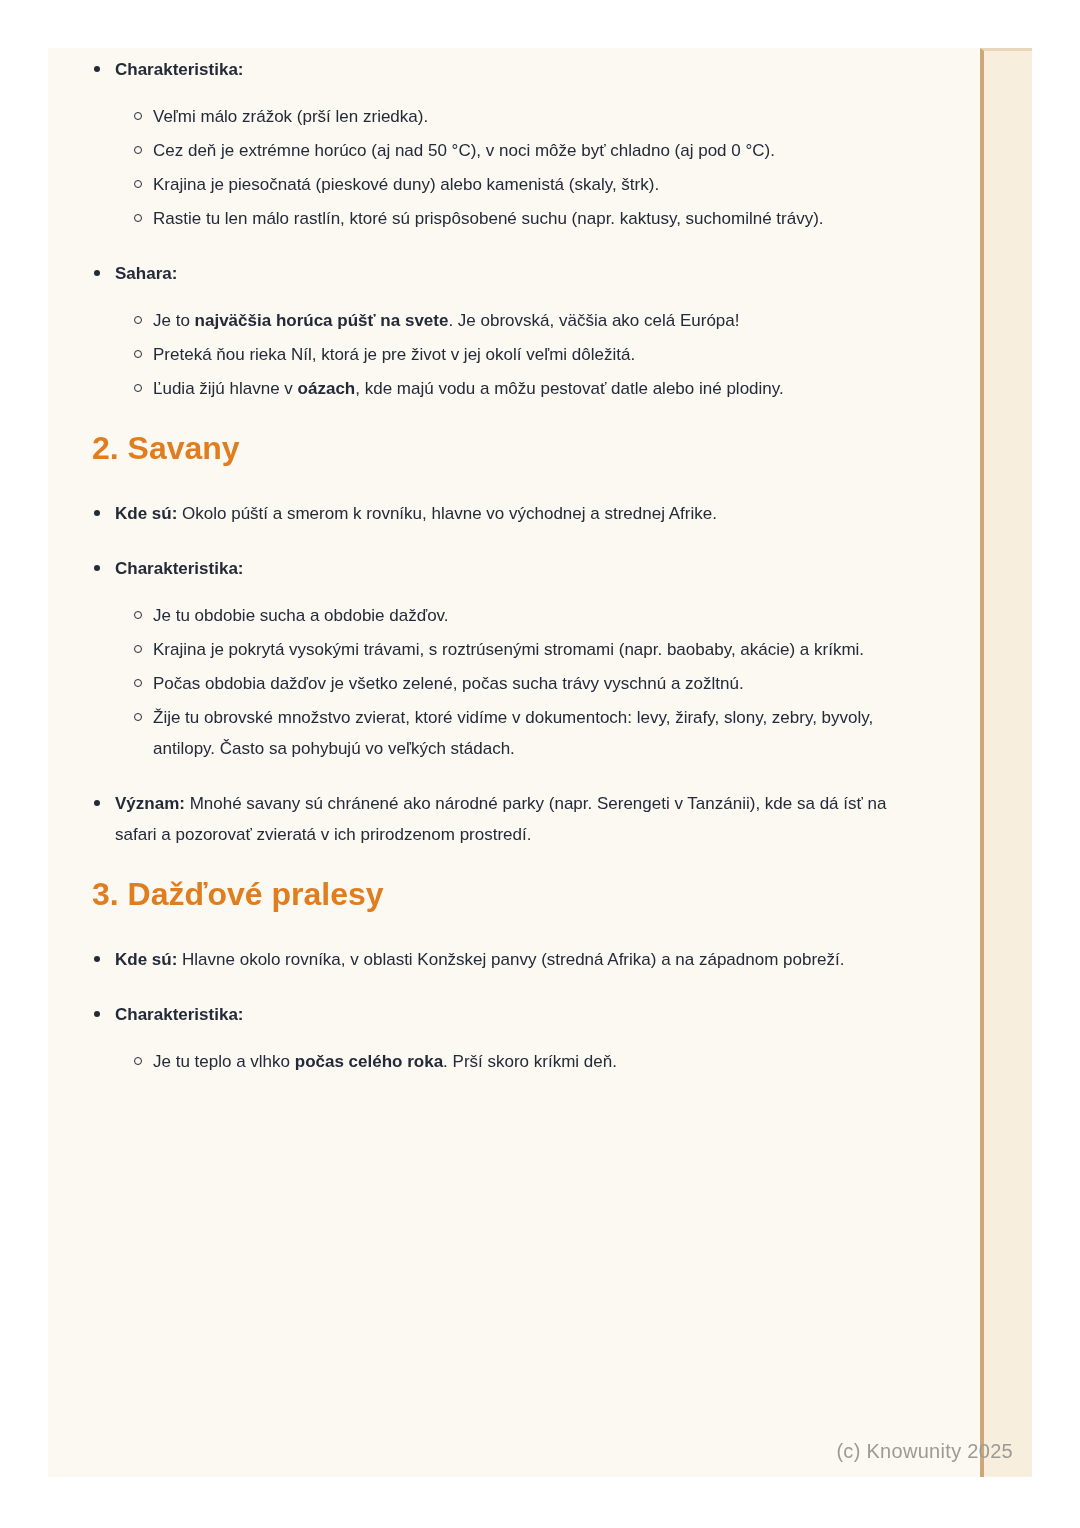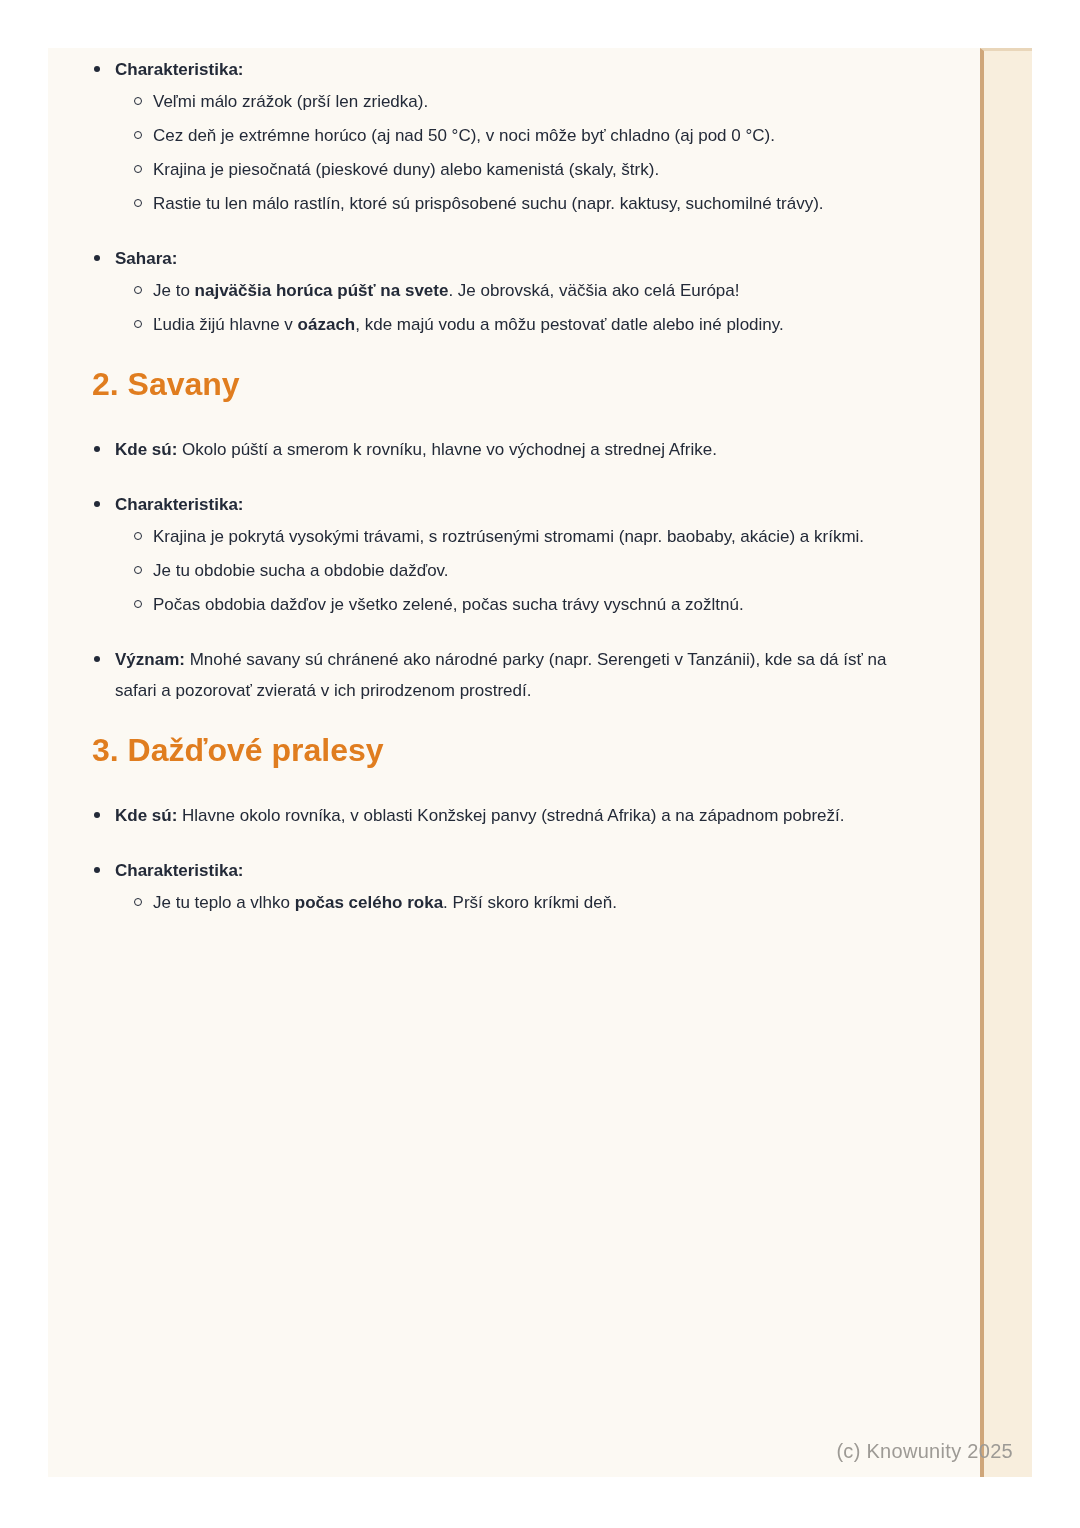--- a/index.html
+++ b/index.html
@@ -35,21 +35,21 @@
     color:var(--text);font-size:17px;line-height:31px;
   }
   .content ul{margin:0;padding:0;list-style:none;}
   ul.l1 > li{position:relative;padding-left:23px;margin-top:24px;}
   ul.l1 > li:first-child{margin-top:0;}
   ul.l1 > li::before{
     content:"";position:absolute;left:2px;top:12px;width:6px;height:6px;
     border-radius:50%;background:var(--text);
   }
   ul.l2 > li{position:relative;margin-left:15px;padding-left:23px;margin-top:3px;}
-  ul.l2 > li:first-child{margin-top:1px;}
+  ul.l2 > li:first-child{margin-top:16px;}
   ul.l2 > li::before{
     content:"";position:absolute;left:4px;top:11px;width:8px;height:8px;
     border-radius:50%;border:1.5px solid var(--text);background:transparent;
     box-sizing:border-box;
   }
   .seg{white-space:pre-wrap;}
   .seg.bold{font-weight:700;}
   h2.section-heading{
     margin:26px 0 32px 0;font-size:32px;line-height:36px;font-weight:700;
     color:var(--heading);
@@ -67,30 +67,32 @@
   <div class="content" id="doc-root">
       <ul class="l1">
         <li><span class="seg bold">Charakteristika:</span><ul class="l2">
             <li><span class="seg">Veľmi málo zrážok (prší len zriedka).</span></li>
             <li><span class="seg">Cez deň je extrémne horúco (aj nad 50 °C), v noci môže byť chladno (aj pod 0 °C).</span></li>
             <li><span class="seg">Krajina je piesočnatá (pieskové duny) alebo kamenistá (skaly, štrk).</span></li>
             <li><span class="seg">Rastie tu len málo rastlín, ktoré sú prispôsobené suchu (napr. kaktusy, suchomilné trávy).</span></li>
           </ul></li>
         <li><span class="seg bold">Sahara:</span><ul class="l2">
             <li><span class="seg">Je to </span><span class="seg bold">najväčšia horúca púšť na svete</span><span class="seg">. Je obrovská, väčšia ako celá Európa!</span></li>
+            <li><span class="seg">Preteká ňou rieka Níl, ktorá je pre život v jej okolí veľmi dôležitá.</span></li>
             <li><span class="seg">Ľudia žijú hlavne v </span><span class="seg bold">oázach</span><span class="seg">, kde majú vodu a môžu pestovať datle alebo iné plodiny.</span></li>
           </ul></li>
       </ul>
       <h2 class="section-heading">2. Savany</h2>
       <ul class="l1">
         <li><span class="seg bold">Kde sú:</span><span class="seg"> Okolo púští a smerom k rovníku, hlavne vo východnej a strednej Afrike.</span></li>
         <li><span class="seg bold">Charakteristika:</span><ul class="l2">
+            <li><span class="seg">Je tu obdobie sucha a obdobie dažďov.</span></li>
             <li><span class="seg">Krajina je pokrytá vysokými trávami, s roztrúsenými stromami (napr. baobaby, akácie) a kríkmi.</span></li>
-            <li><span class="seg">Je tu obdobie sucha a obdobie dažďov.</span></li>
             <li><span class="seg">Počas obdobia dažďov je všetko zelené, počas sucha trávy vyschnú a zožltnú.</span></li>
+            <li><span class="seg">Žije tu obrovské množstvo zvierat, ktoré vidíme v dokumentoch: levy, žirafy, slony, zebry, byvoly, antilopy. Často sa pohybujú vo veľkých stádach.</span></li>
           </ul></li>
         <li><span class="seg bold">Význam:</span><span class="seg"> Mnohé savany sú chránené ako národné parky (napr. Serengeti v Tanzánii), kde sa dá ísť na safari a pozorovať zvieratá v ich prirodzenom prostredí.</span></li>
       </ul>
       <h2 class="section-heading">3. Dažďové pralesy</h2>
       <ul class="l1">
         <li><span class="seg bold">Kde sú:</span><span class="seg"> Hlavne okolo rovníka, v oblasti Konžskej panvy (stredná Afrika) a na západnom pobreží.</span></li>
         <li><span class="seg bold">Charakteristika:</span><ul class="l2">
             <li><span class="seg">Je tu teplo a vlhko </span><span class="seg bold">počas celého roka</span><span class="seg">. Prší skoro kríkmi deň.</span></li>
           </ul></li>
       </ul>

